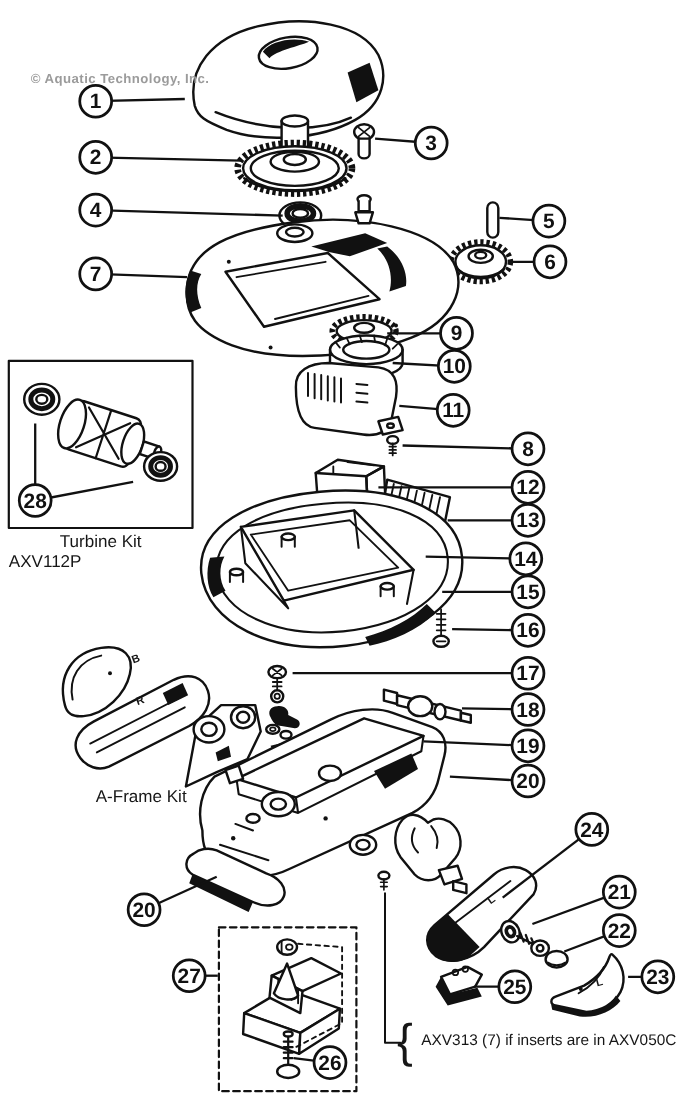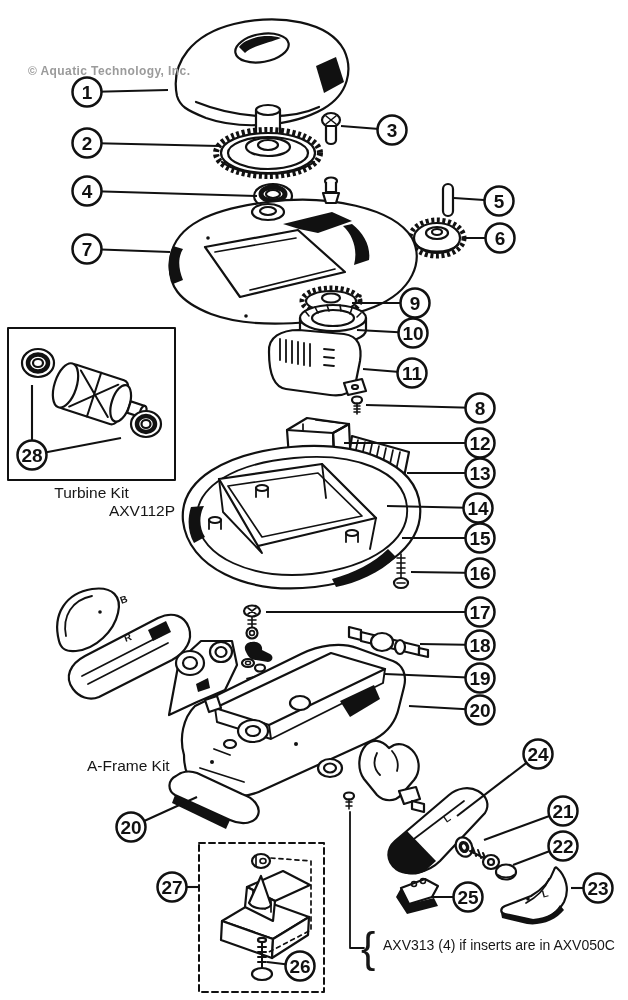--- a/index.html
+++ b/index.html
@@ -9,22 +9,22 @@
   
   .ln{stroke:var(--line,#111);stroke-width:2.2;fill:none;stroke-linecap:round;stroke-linejoin:round;}
   .fw{stroke:var(--line,#111);stroke-width:2.2;fill:#fff;stroke-linejoin:round;}
   .fb{fill:var(--line,#111);stroke:none;}
   .teeth{stroke:var(--line,#111);fill:none;stroke-dasharray:3 2.6;}
   
   .lbl{position:absolute;color:#161616;white-space:nowrap;}
   .wm{position:absolute;left:28px;top:64px;font-size:12px;font-weight:bold;
       letter-spacing:.4px;color:var(--wm,#9b9b9b);white-space:nowrap;}
   .turbine1{left:8px;top:484px;width:167px;text-align:center;font-size:15.5px;}
-  .turbine2{left:8px;top:502px;width:167px;text-align:right;font-size:15.5px;}
-  .aframe{left:87px;top:716px;font-size:15.5px;margin-top:41px;}
+  .turbine2{left:8px;top:502px;width:167px;text-align:left;font-size:15.5px;}
+  .aframe{left:87px;top:716px;font-size:15.5px;}
   .note1{left:383px;top:937px;font-size:14px;}
   .note2{left:383px;top:954px;font-size:14px;}
   .brace{position:absolute;left:361px;top:926px;font-size:43px;font-weight:400;line-height:1;color:#161616;}
   .mk{position:absolute;font-size:10px;font-weight:bold;color:#161616;}
   .mk-b{left:120px;top:594px;transform:rotate(-20deg);}
   .mk-r{left:124px;top:632px;transform:rotate(-20deg);}
   .mk-l24{left:444px;top:813px;transform:rotate(-35deg);}
   .mk-l23{left:542px;top:888px;transform:rotate(-15deg);}
 </style>
 </head>
@@ -375,19 +375,19 @@
         <circle cx="32" cy="455" r="14.5" fill="#ffffff" stroke="#111111" stroke-width="2.5"></circle>
         <text x="32" y="461.5" text-anchor="middle" font-size="19" font-weight="bold" font-family="&quot;Liberation Sans&quot;, sans-serif" fill="#111111">28</text>
       </g>
 </svg>
 
 <div class="wm">© Aquatic Technology, Inc.</div>
 <div class="lbl turbine1">Turbine Kit</div>
 <div class="lbl turbine2">AXV112P</div>
 <div class="lbl aframe">A-Frame Kit</div>
 <div class="brace">{</div>
-<div class="lbl note1">AXV313 (4) if inserts are in AXV050C</div>
+<div class="lbl note1">AXV313 (7) if inserts are in AXV050C</div>
 <div class="mk mk-b">B</div>
 <div class="mk mk-r">R</div>
 <div class="mk mk-l24">L</div>
 <div class="mk mk-l23">L</div>
 
 </div>
 
 </body></html>

